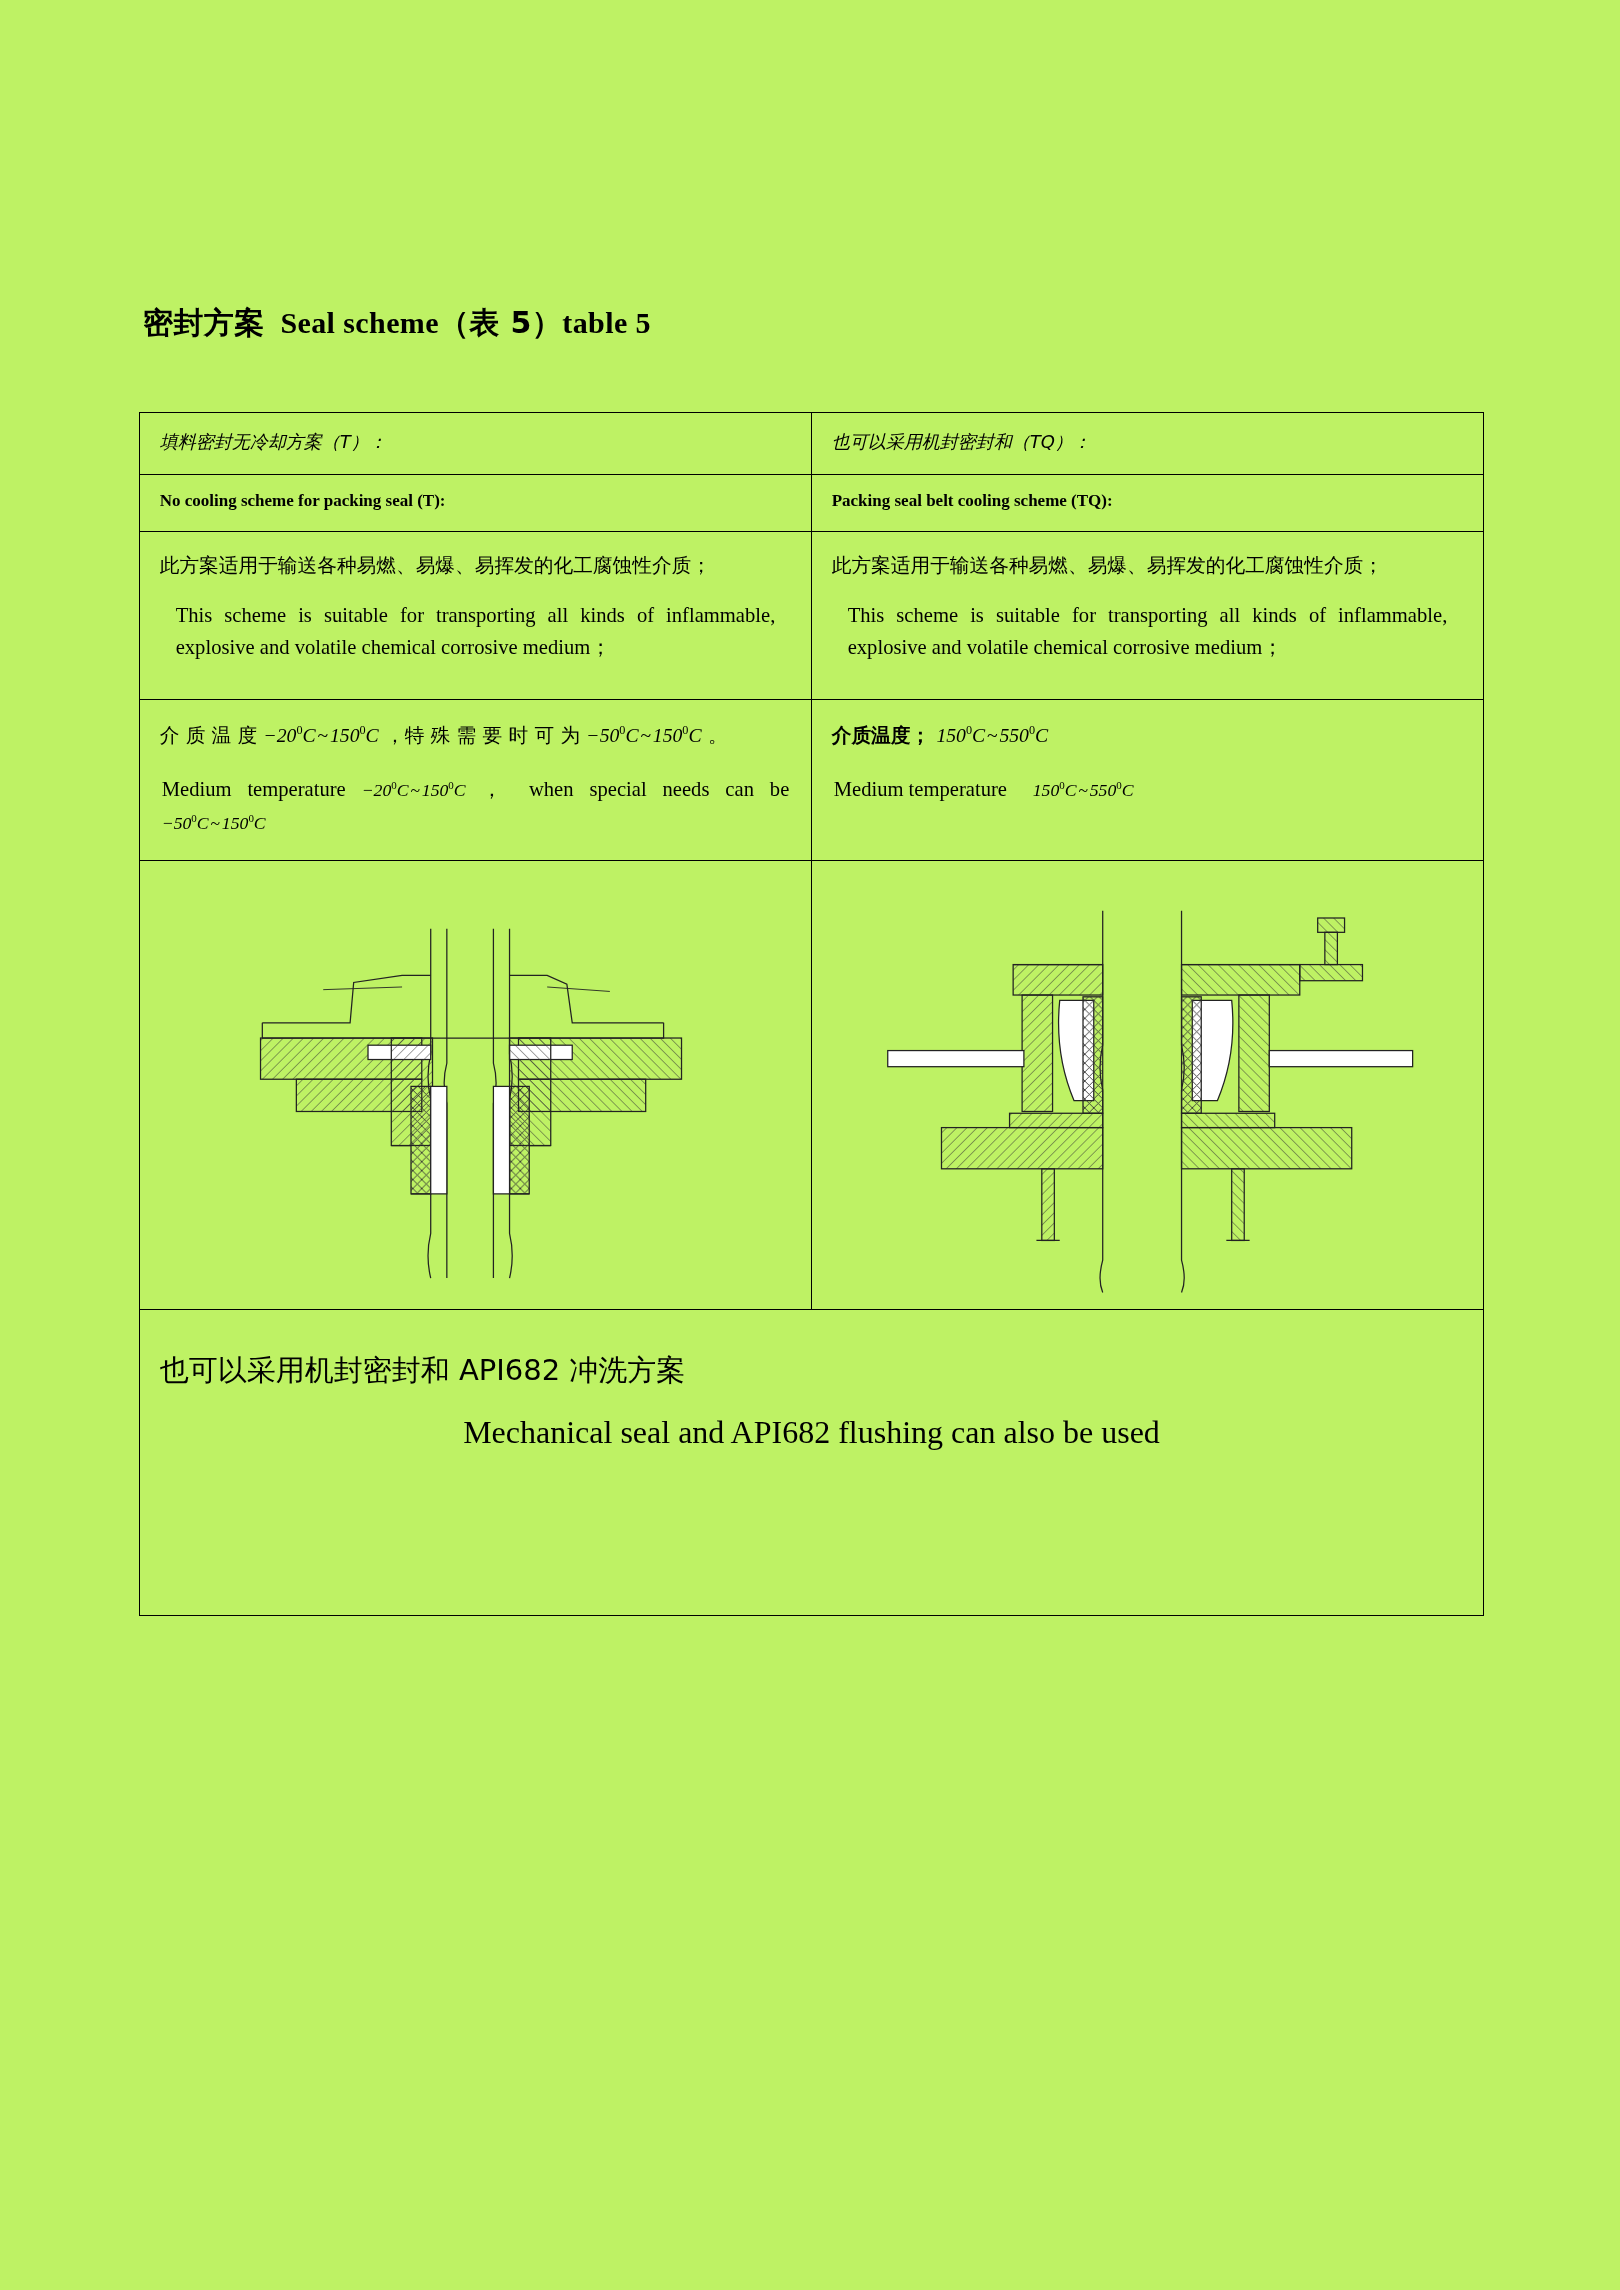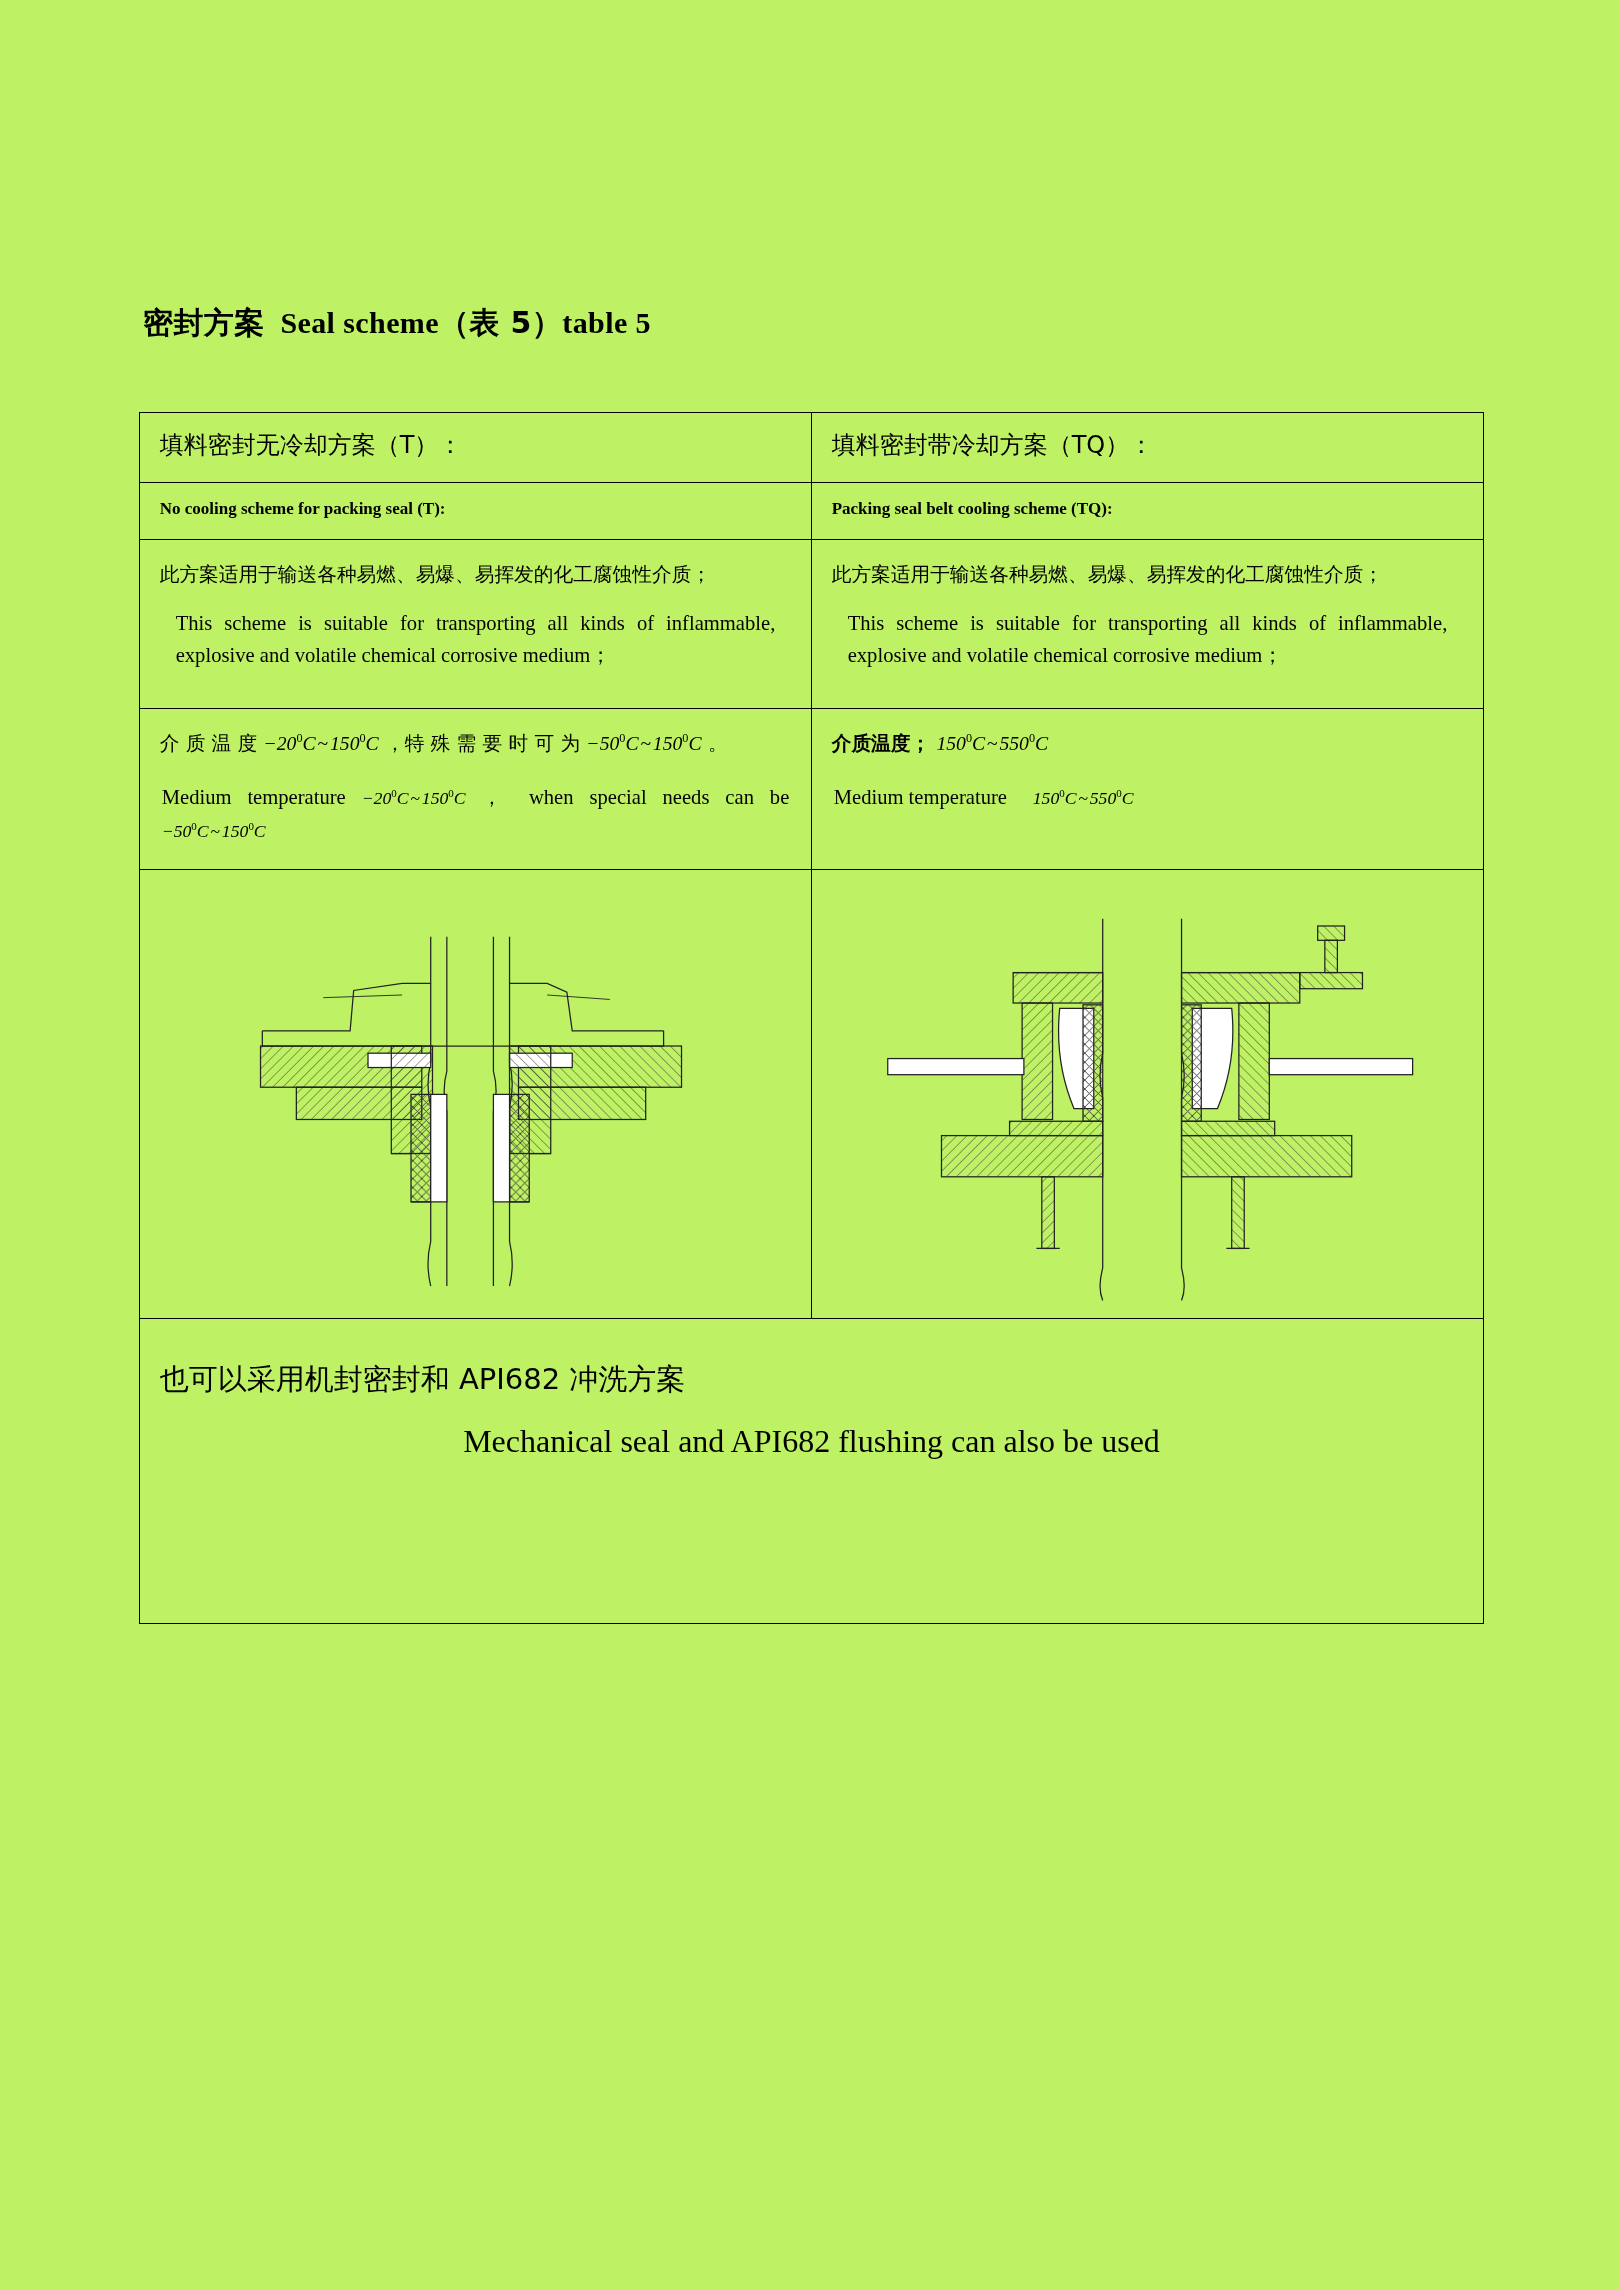--- a/index.html
+++ b/index.html
@@ -51,24 +51,25 @@
   table.seal td {
     border: 1.8px solid #000;
     vertical-align: top;
     padding: 16px 19.7px 19.7px 19.7px;
   }
   .col-left { width: 672px; }
   .col-right { width: 672px; }
 
   .hdr-cn {
     font-family: "DejaVu Sans", sans-serif;
-    font-size: 24px;
+    font-size: 18px;
     line-height: 1.4;
     padding-top: 9px;
     padding-bottom: 23px;
+    font-style: italic;
   }
   .hdr-en {
     font-family: "Liberation Serif", serif;
     font-weight: bold;
     font-size: 17px;
     padding-top: 14.3px;
     padding-bottom: 14.3px;
   }
   .body-cn {
     font-family: "DejaVu Sans", sans-serif;
@@ -149,21 +150,21 @@
   </div>
 
   <table class="seal">
     <colgroup>
       <col class="col-left">
       <col class="col-right">
     </colgroup>
     <tbody>
       <tr>
         <td class="hdr-cn">填料密封无冷却方案（T）：</td>
-        <td class="hdr-cn">填料密封带冷却方案（TQ）：</td>
+        <td class="hdr-cn">也可以采用机封密封和（TQ）：</td>
       </tr>
       <tr>
         <td class="hdr-en">No cooling scheme for packing seal (T):</td>
         <td class="hdr-en">Packing seal belt cooling scheme (TQ):</td>
       </tr>
       <tr>
         <td>
           <p class="body-cn">此方案适用于输送各种易燃、易爆、易挥发的化工腐蚀性介质；</p>
           <p class="body-en">This scheme is suitable for transporting all kinds of inflammable, explosive and volatile chemical corrosive medium；</p>
         </td>

